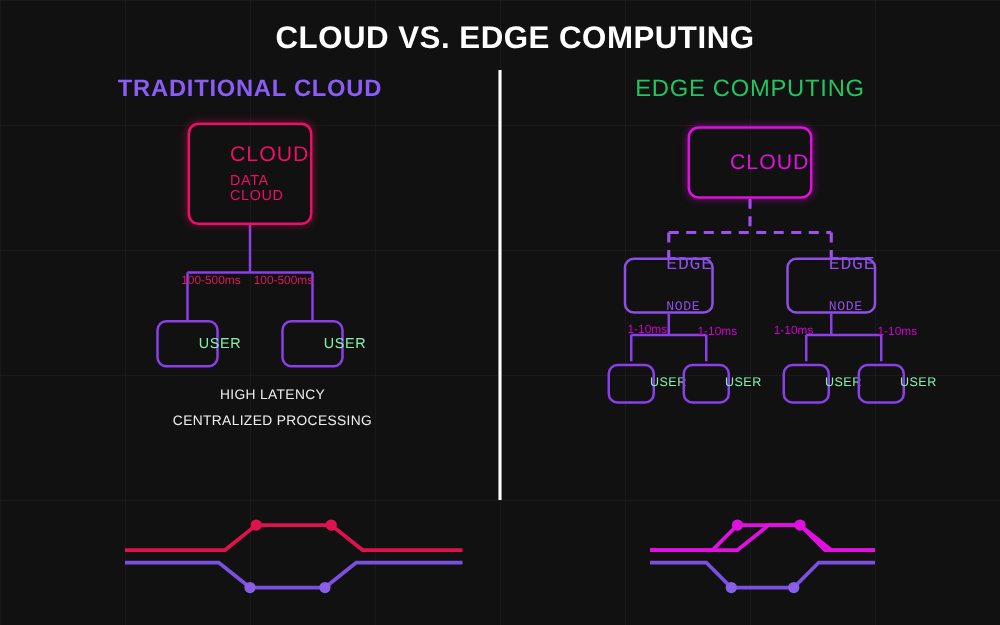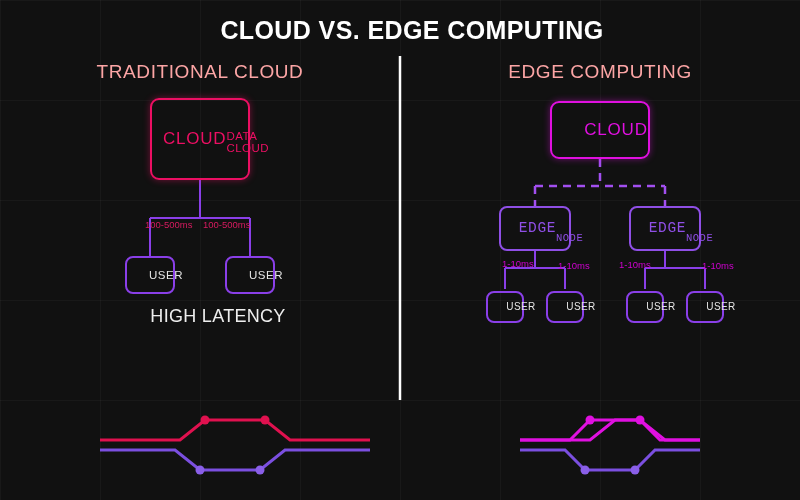--- a/index.html
+++ b/index.html
@@ -44,42 +44,41 @@
     letter-spacing: 0.4px;
   }
   .panel-heading {
     position: absolute;
     top: 61px;
     width: 400px;
     text-align: center;
     font-size: 19px;
     letter-spacing: 0.6px;
   }
-  #heading-left  { left: 0;     color: #fca5a5; }
-  #heading-right { left: 400px; color: #fca5a5; }
+  #heading-left  { left: 0;     color: #8b5cf6; font-weight: bold; }
+  #heading-right { left: 400px; color: #22c55e; }
 
   .caption {
     position: absolute;
     width: 436px;
     text-align: center;
     color: #eeeeee;
-    font-size: 18px;
+    font-size: 11px;
     line-height: 21px;
     letter-spacing: 0.3px;
   }
   #caption-left  { left: 0;     top: 306px; }
   #caption-right { left: 400px; top: 338px; }
 
   
   .node {
     position: absolute;
     box-sizing: border-box;
     display: flex;
-    flex-direction: row;
-    align-items: center;
+    flex-direction: column;
     justify-content: center;
     background: transparent;
     border-style: solid;
     padding-left: 32px;
   }
   .node .n-title { line-height: 1.05; }
   .node .n-sub   { line-height: 1.05; }
 
   .node-cloud-trad {
     border-width: 2.5px;
@@ -107,21 +106,21 @@
     color: #8f4fe6;
     font-family: Liberation Mono, monospace;
   }
   .node-edge .n-title { font-size: 14.5px; letter-spacing: 0.6px; }
   .node-edge .n-sub   { font-size: 10.5px; letter-spacing: 0.5px; margin-top: 20px; }
 
   .node-user {
     border-width: 2px;
     border-color: #8a3fe8;
     border-radius: 8px;
-    color: #e5e5e5;
+    color: #86efac;
   }
   .node-user .n-title { font-size: 11.5px; letter-spacing: 0.5px; }
   .node-user-sm .n-title { font-size: 10px; letter-spacing: 0.4px; }
 
   .lat-label {
     position: absolute;
     font-size: 9.5px;
     color: #d81b60;
     white-space: nowrap;
     text-align: right;
@@ -203,20 +202,21 @@
 
   <div class="node node-user" style="left:125px; top:256px; width:50px; height:38px;">
     <span class="n-title">USER</span>
   </div>
   <div class="node node-user" style="left:225px; top:256px; width:50px; height:38px;">
     <span class="n-title">USER</span>
   </div>
 
   <div class="caption" id="caption-left">
     <div>HIGH LATENCY</div>
+    <div>CENTRALIZED PROCESSING</div>
   </div>
 
   <div class="node node-cloud-edge" style="left:550px; top:101px; width:100px; height:58px;">
     <span class="n-title">CLOUD</span>
   </div>
 
   <div class="node node-edge" style="left:499px; top:206px; width:72px; height:45px;">
     <span class="n-title">EDGE</span>
     <span class="n-sub">NODE</span>
   </div>

